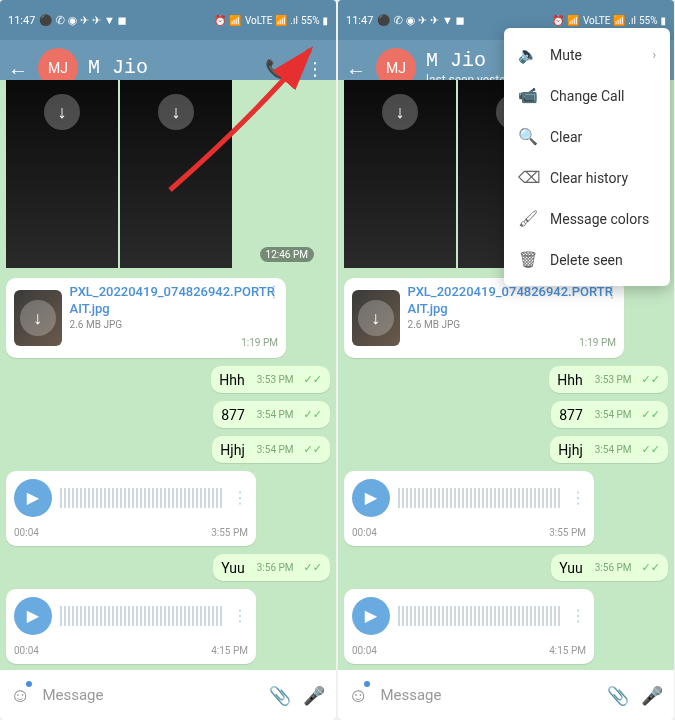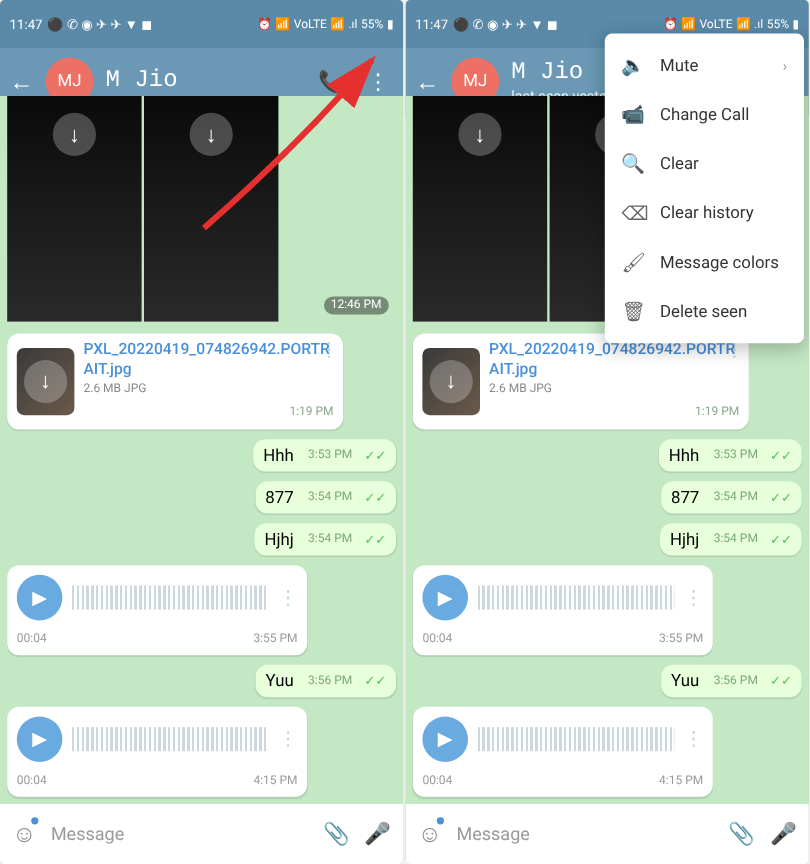--- a/index.html
+++ b/index.html
@@ -12,21 +12,21 @@
 .back { font-size: 20px; cursor: pointer; }
 .avatar { width: 40px; height: 40px; border-radius: 50%; background: #ec7063; display: flex; align-items: center; justify-content: center; font-size: 14px; font-weight: 400; color: #fff; }
 .contact-info { flex: 1; line-height: 1.2; }
 .contact-name { font-size: 20px; font-weight: 500; font-family: Liberation Mono, monospace; }
 .contact-status { font-size: 12px; opacity: 0.85; }
 .header-actions { display: flex; gap: 18px; font-size: 18px; padding-right: 4px; }
 .chat-bg { position: absolute; top: 80px; left: 0; right: 0; bottom: 50px; background: #c4e8c4; background-image: radial-gradient(circle at 30% 20%, rgba(255,255,255,0.15) 1px, transparent 1px), radial-gradient(circle at 70% 60%, rgba(255,255,255,0.15) 1px, transparent 1px); padding: 0 6px; overflow: hidden; }
 .dark-row { display: flex; gap: 2px; margin-bottom: 6px; position: relative; }
 .dark-a, .dark-b { width: 112px; height: 188px; background: linear-gradient(180deg, #0a0a0a 0%, #2a2a2a 100%); position: relative; }
 .dl-circle { position: absolute; top: 14px; left: 50%; transform: translateX(-50%); width: 36px; height: 36px; border-radius: 50%; background: rgba(255,255,255,0.25); display: flex; align-items: center; justify-content: center; color: #fff; font-size: 18px; }
-.time-chip { position: absolute; bottom: 6px; right: 6px; background: rgba(0,0,0,0.4); color: #fff; font-size: 10px; padding: 2px 6px; border-radius: 8px; }
+.time-chip { position: absolute; bottom: 6px; right: 16px; background: rgba(0,0,0,0.4); color: #fff; font-size: 10px; padding: 2px 6px; border-radius: 8px; }
 .bubble { background: #fff; border-radius: 10px; padding: 6px 8px; margin: 4px 0; display: inline-flex; gap: 8px; align-items: center; max-width: 280px; box-shadow: 0 1px 1px rgba(0,0,0,0.1); position: relative; }
 .bubble.out { background: #e7ffdb; margin-left: auto; float: right; clear: both; }
 .bubble.in { float: left; clear: both; }
 .file-thumb { width: 56px; height: 56px; background: linear-gradient(135deg, #3a3a3a, #6a5a4a); border-radius: 6px; position: relative; filter: blur(0.5px); }
 .file-thumb .dl-circle { top: 10px; }
 .file-info { line-height: 1.3; }
 .file-name { color: #4a90d9; font-size: 13px; font-weight: 500; word-break: break-all; }
 .file-meta { color: #888; font-size: 10px; }
 .msg-time { color: #8aa68a; font-size: 10px; }
 .out .msg-time { color: #7ba87b; }

